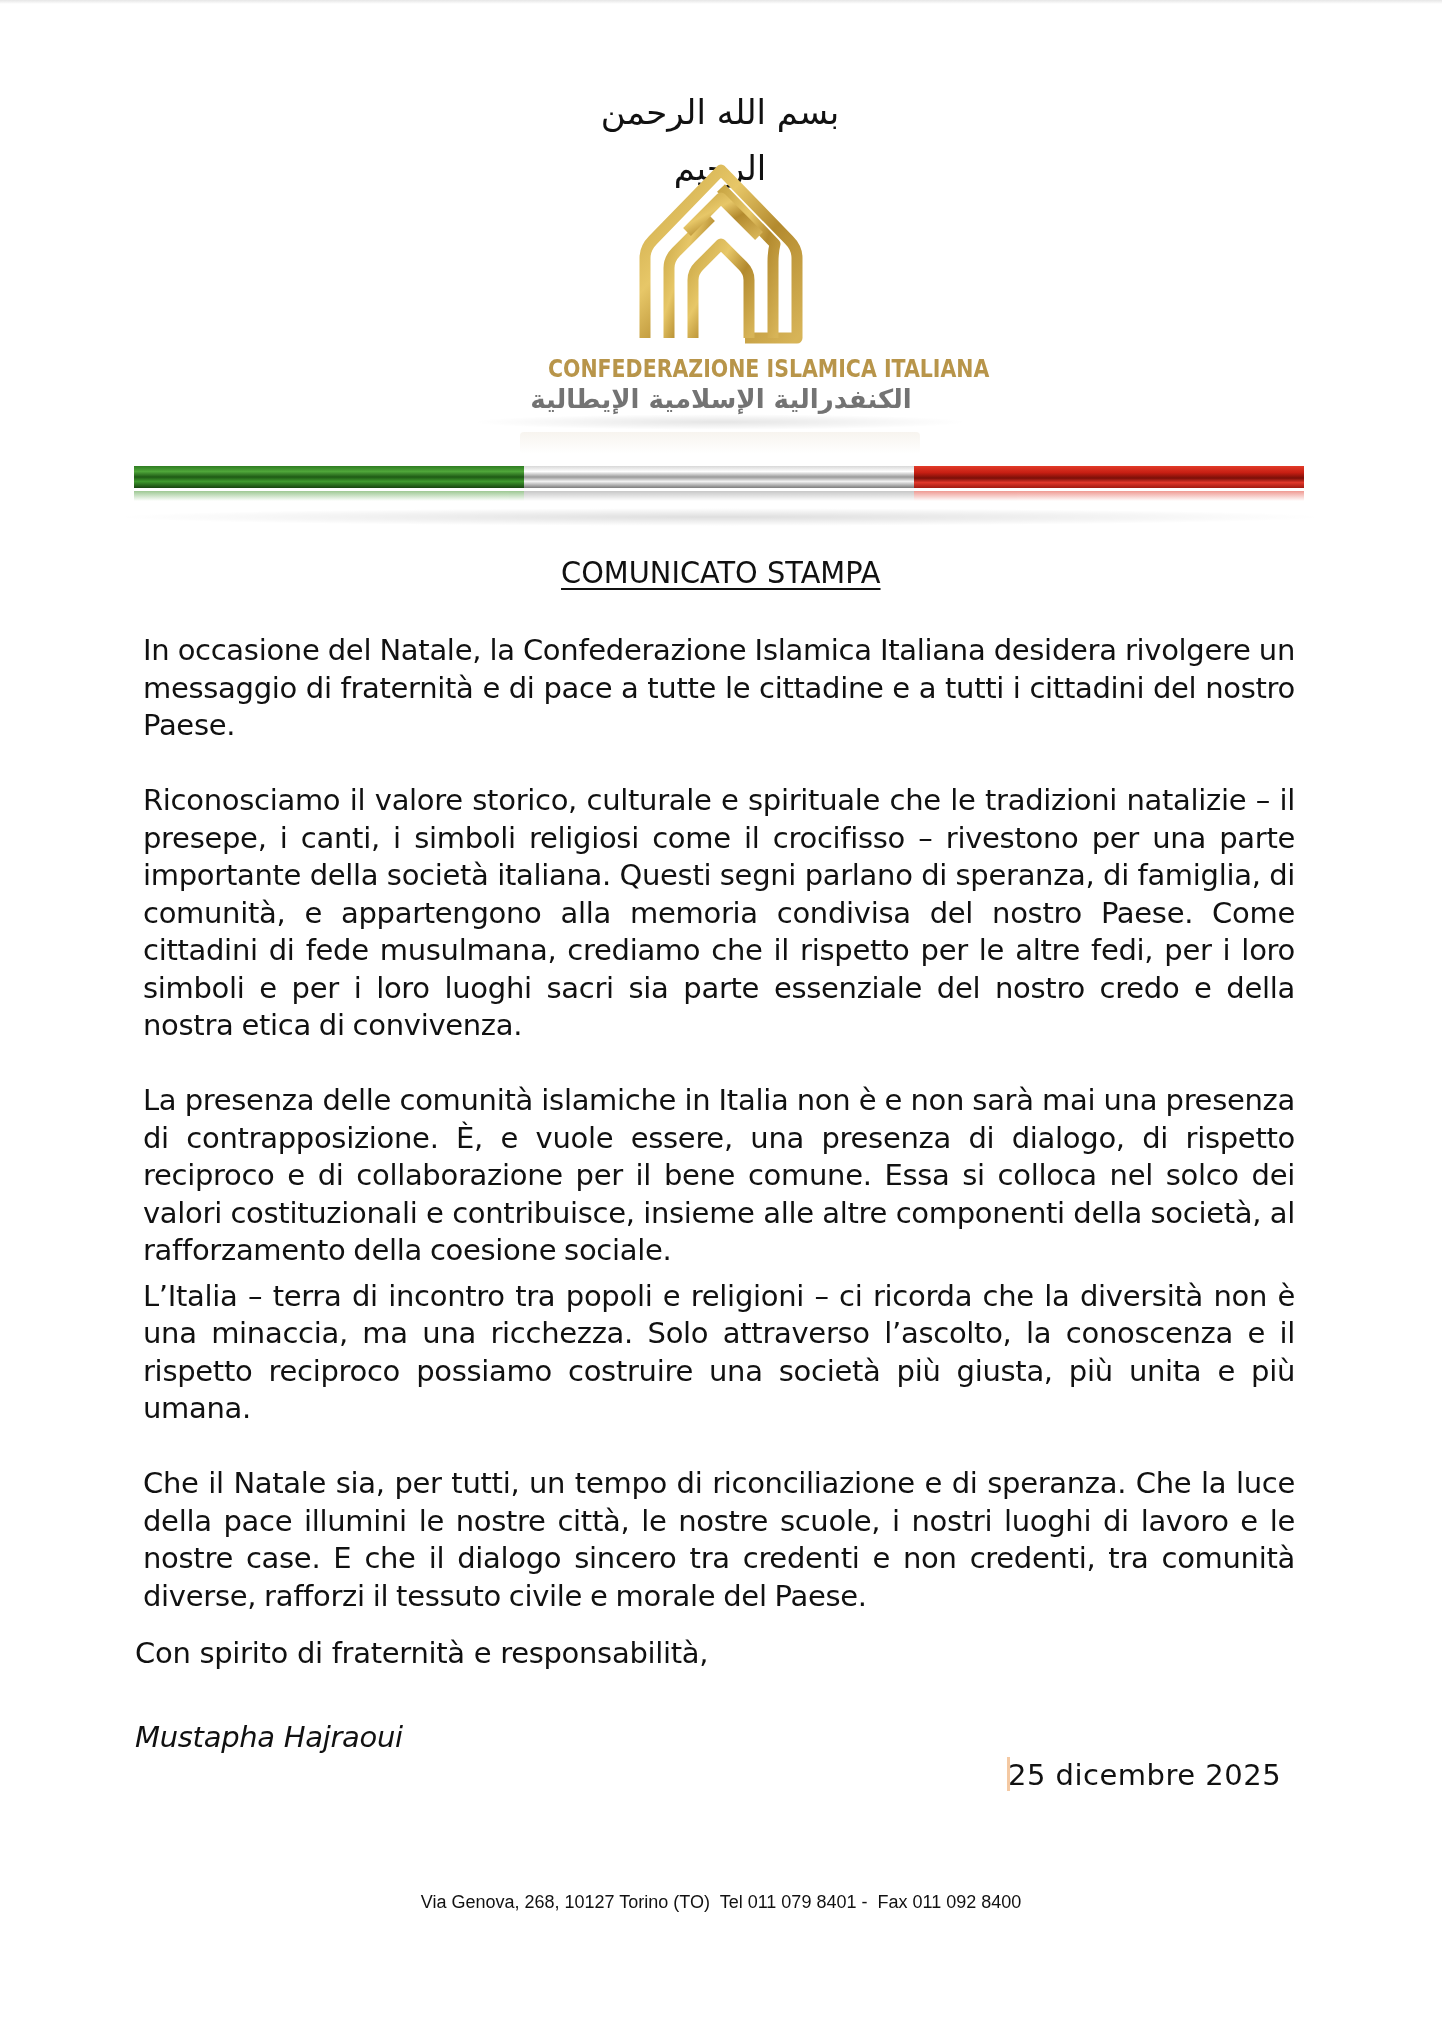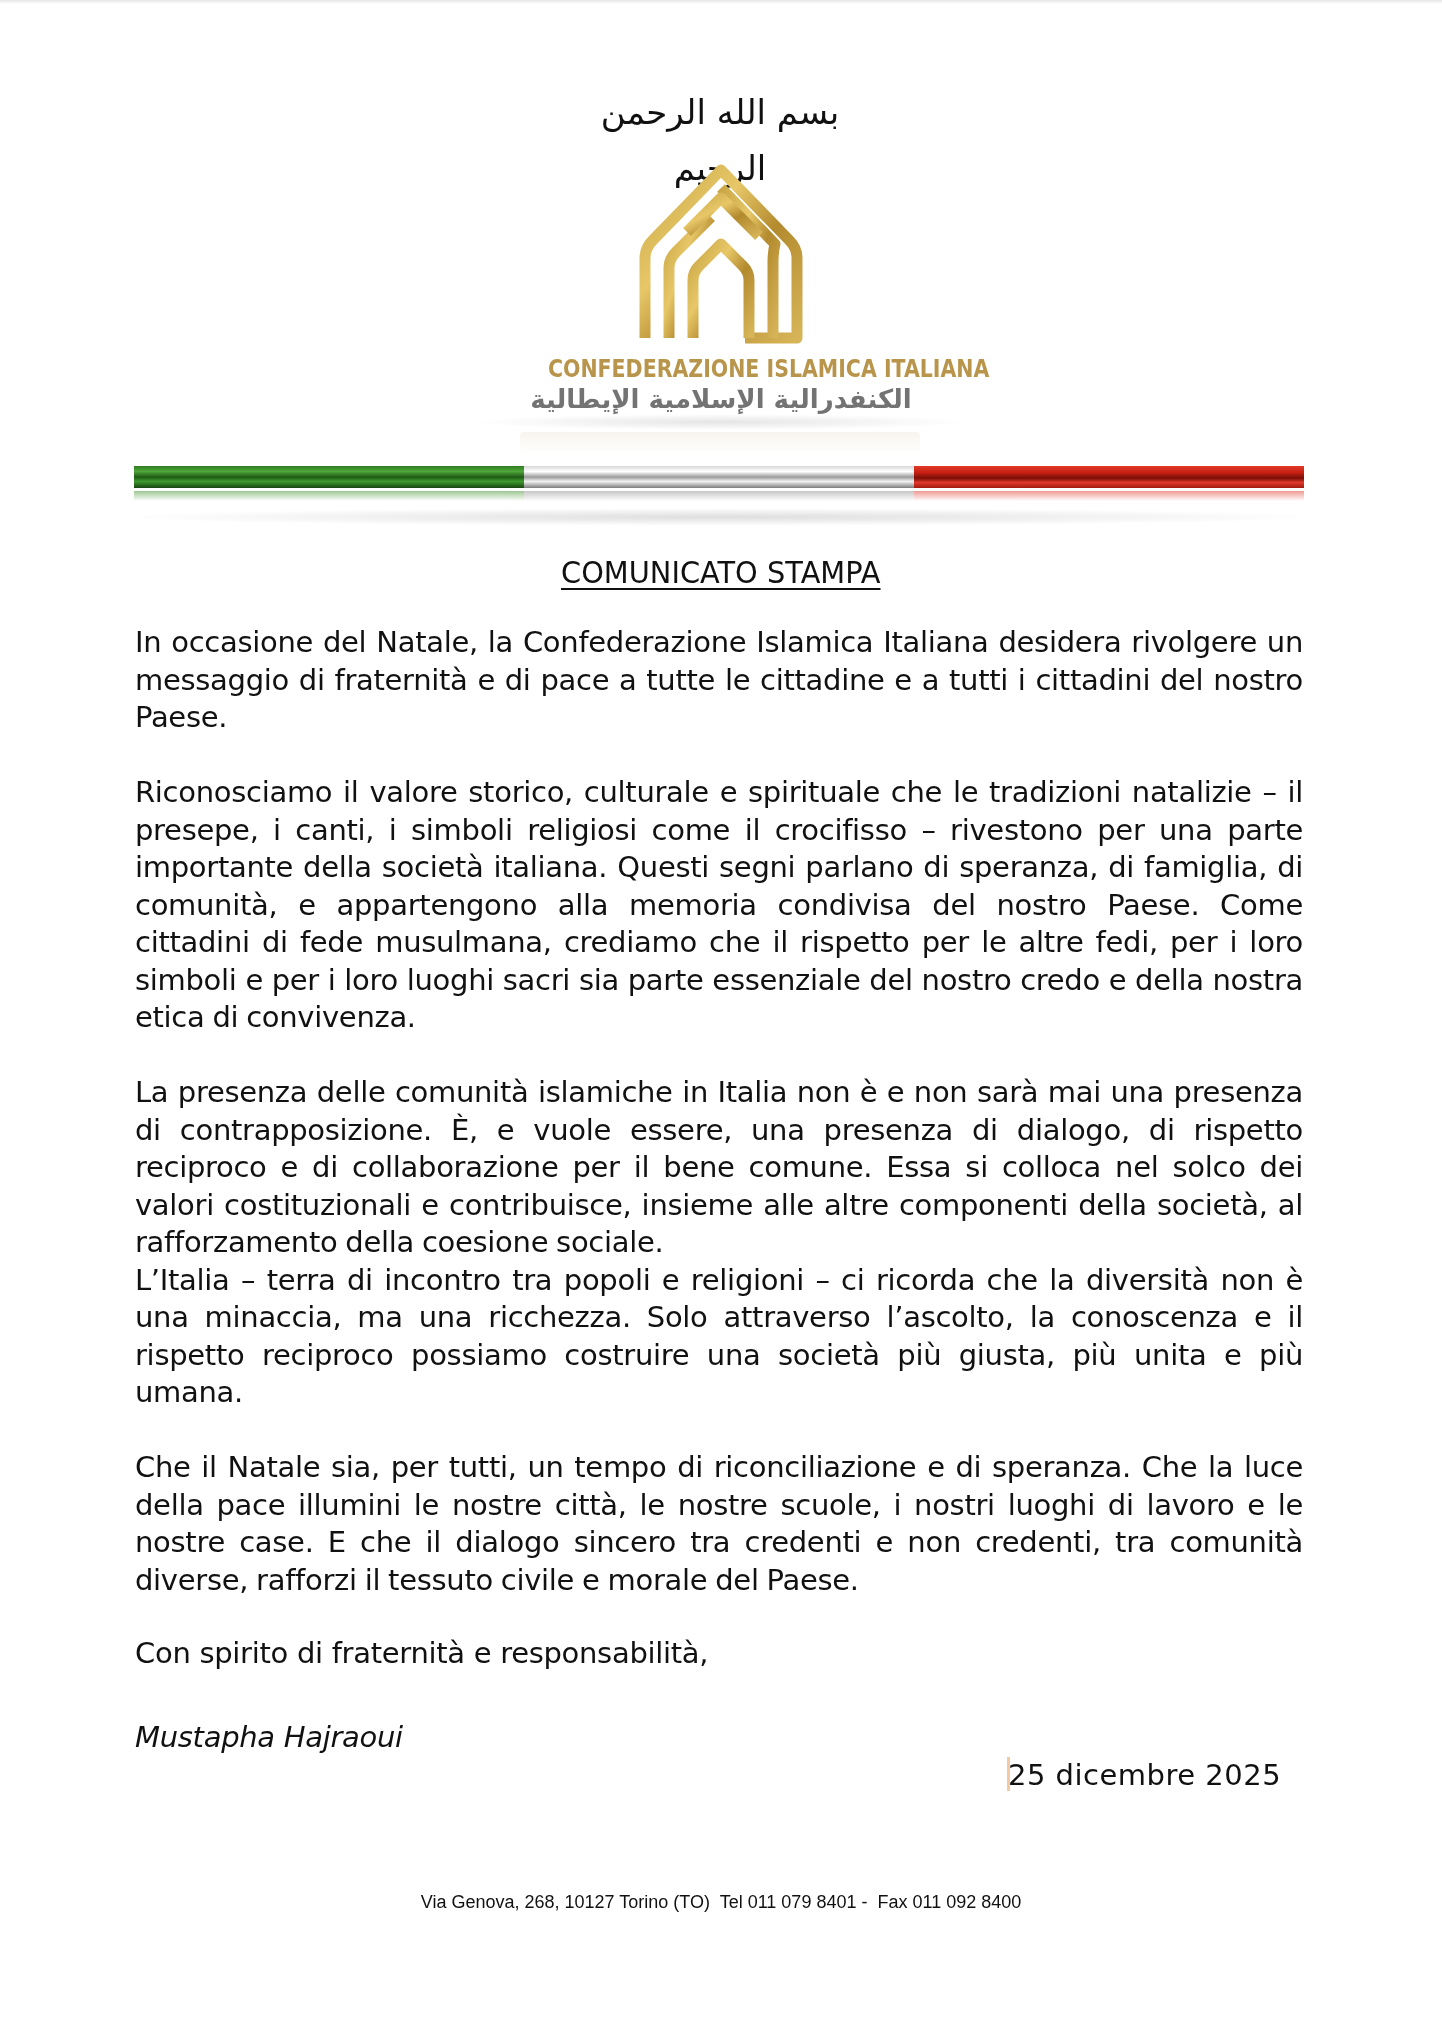--- a/index.html
+++ b/index.html
@@ -132,21 +132,21 @@
       display: inline-block;
       transform: scaleX(0.93);
     }
     
     .body-text {
       position: absolute;
       left: 135px; top: 624px;
       width: 1168px;
     }
     .para {
-      margin: 0;
+      margin: 8px;
       font-size: 29px;
       line-height: 37.5px;
       text-align: justify;
       letter-spacing: -0.3px;
       word-spacing: -1px;
     }
     .para.gap { margin-bottom: 37.5px; }
     .closing {
       position: absolute;
       left: 135px; top: 1634px;

